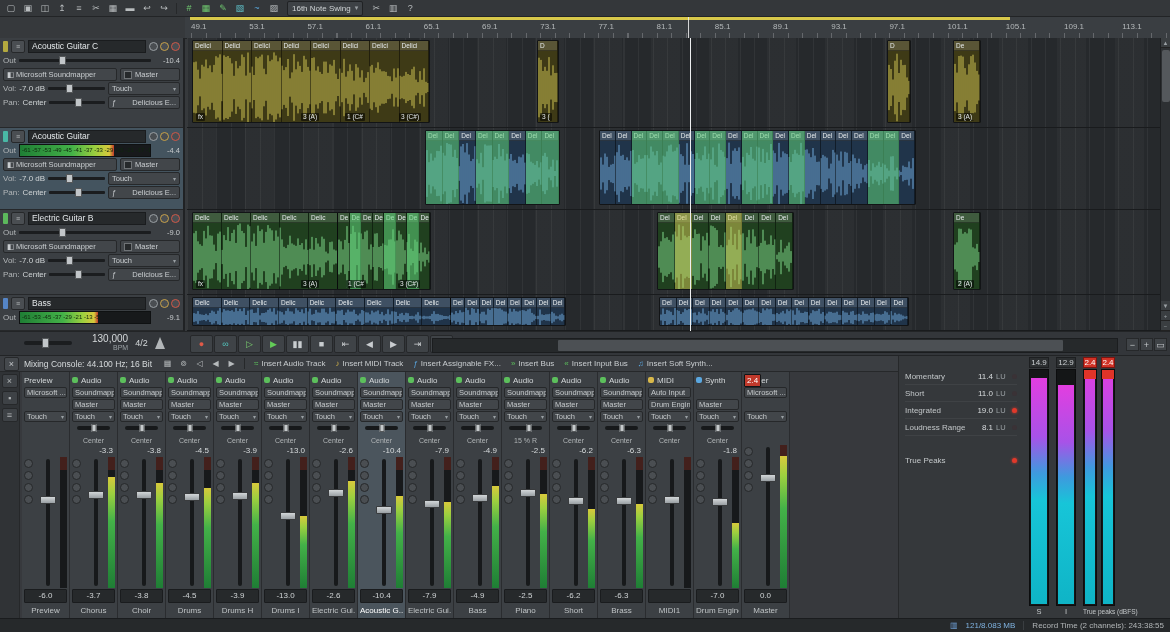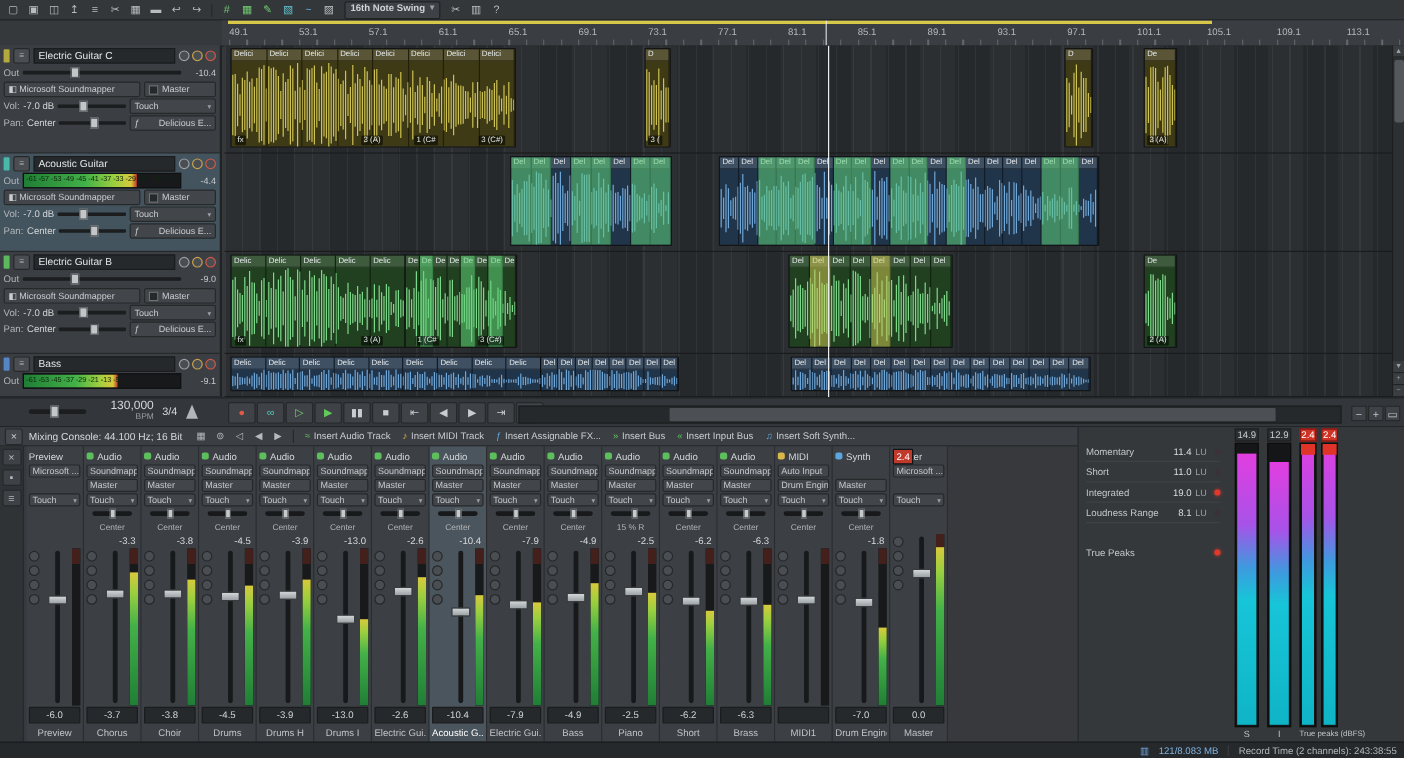--- a/index.html
+++ b/index.html
@@ -5,21 +5,21 @@
   html,body{margin:0;padding:0;background:#1b1d1f;}
   #app{position:relative;width:1170px;height:632px;background:#36393c;overflow:hidden;
        font-family:"Liberation Sans",sans-serif;font-size:9px;color:#c6cacc;user-select:none;}
   
   #toolbar{position:absolute;left:0;top:0;width:1170px;height:17px;background:#34373a;
            border-bottom:1px solid #222426;display:flex;align-items:center;padding:0 3px;gap:1px;box-sizing:border-box;}
   .tbico{width:16px;height:13px;display:flex;align-items:center;justify-content:center;font-size:9px;
          border-radius:2px;}
   .tbsep{width:1px;height:11px;background:#26282a;margin:0 3px;}
   #swingcombo{height:13px;background:#3e4246;border:1px solid #202224;border-radius:2px;display:flex;
-              gap:4px;padding:0 4px;font-size:8px;color:#cfd3d5;margin:0 4px;font-weight:bold;}
+              align-items:center;gap:4px;padding:0 4px;font-size:8px;color:#cfd3d5;margin:0 4px;}
   #swingcombo .arr{font-size:7px;color:#9aa0a4;}
   
   #timerow{position:absolute;left:0;top:17px;width:1170px;height:21px;}
   #timedisplay{position:absolute;left:0;top:0;width:185px;height:21px;background:#000;display:flex;
                align-items:center;justify-content:space-between;padding:0 6px;box-sizing:border-box;}
   #timedisplay .tc{font-family:"DejaVu Sans Mono",monospace;font-size:14px;color:#ececec;letter-spacing:-0.5px;}
   #timedisplay .bt{font-family:"DejaVu Sans Mono",monospace;font-size:13px;color:#dcdcdc;}
   #ruler{position:absolute;left:185px;top:0;right:0;height:21px;background:#3a3e42;border-bottom:1px solid #222426;overflow:hidden;}
   #ruler::after{content:'';position:absolute;left:0;right:0;bottom:0;height:5px;
     background:repeating-linear-gradient(90deg,rgba(255,255,255,0.22) 0 1px,transparent 1px 14.55px);background-position:6px 0;}
@@ -209,21 +209,21 @@
         <span class="rmark" style="left: 937.2px;">113.1</span>
       </div>
   </div>
 
   <div id="main">
     <div id="trackpanel">
         <div class="track" style="height: 90px;">
           <div class="trow">
             <div class="tcolor" style="background: rgb(179, 169, 63);"></div>
             <div class="ticon">≡</div>
-            <div class="tname">Electric Guitar C</div>
+            <div class="tname">Acoustic Guitar C</div>
             <div class="tcircles">
               <span class="circ" style="border-color: rgb(154, 160, 164);"></span>
               <span class="circ" style="border-color: rgb(200, 162, 74);"></span>
               <span class="circ" style="border-color: rgb(208, 88, 72);"></span>
             </div>
           </div>
           <div class="trow">
             <span class="tlabel">Out</span>
             <div class="hslider">
               <div class="hthumb" style="left: 30%;"></div>
@@ -812,21 +812,21 @@
 
   <div id="transportrow">
     <div id="minifader">
         <div class="hthumb"></div>
       </div>
     <div id="bpmbox">
       <div>
         <div class="num">130,000</div>
         <div class="lbl">BPM</div>
       </div>
-      <div id="timesig">3/4</div>
+      <div id="timesig">4/2</div>
       <div class="metro"></div>
     </div>
     <div id="transport">
         <div class="tpbtn" style="color: rgb(224, 90, 72);">●</div>
         <div class="tpbtn" style="color: rgb(82, 196, 188);">∞</div>
         <div class="tpbtn" style="color: rgb(122, 208, 111);">▷</div>
         <div class="tpbtn" style="color: rgb(99, 204, 88);">▶</div>
         <div class="tpbtn" style="color: rgb(201, 205, 208);">▮▮</div>
         <div class="tpbtn" style="color: rgb(201, 205, 208);">■</div>
         <div class="tpbtn" style="color: rgb(201, 205, 208);">⇤</div>

